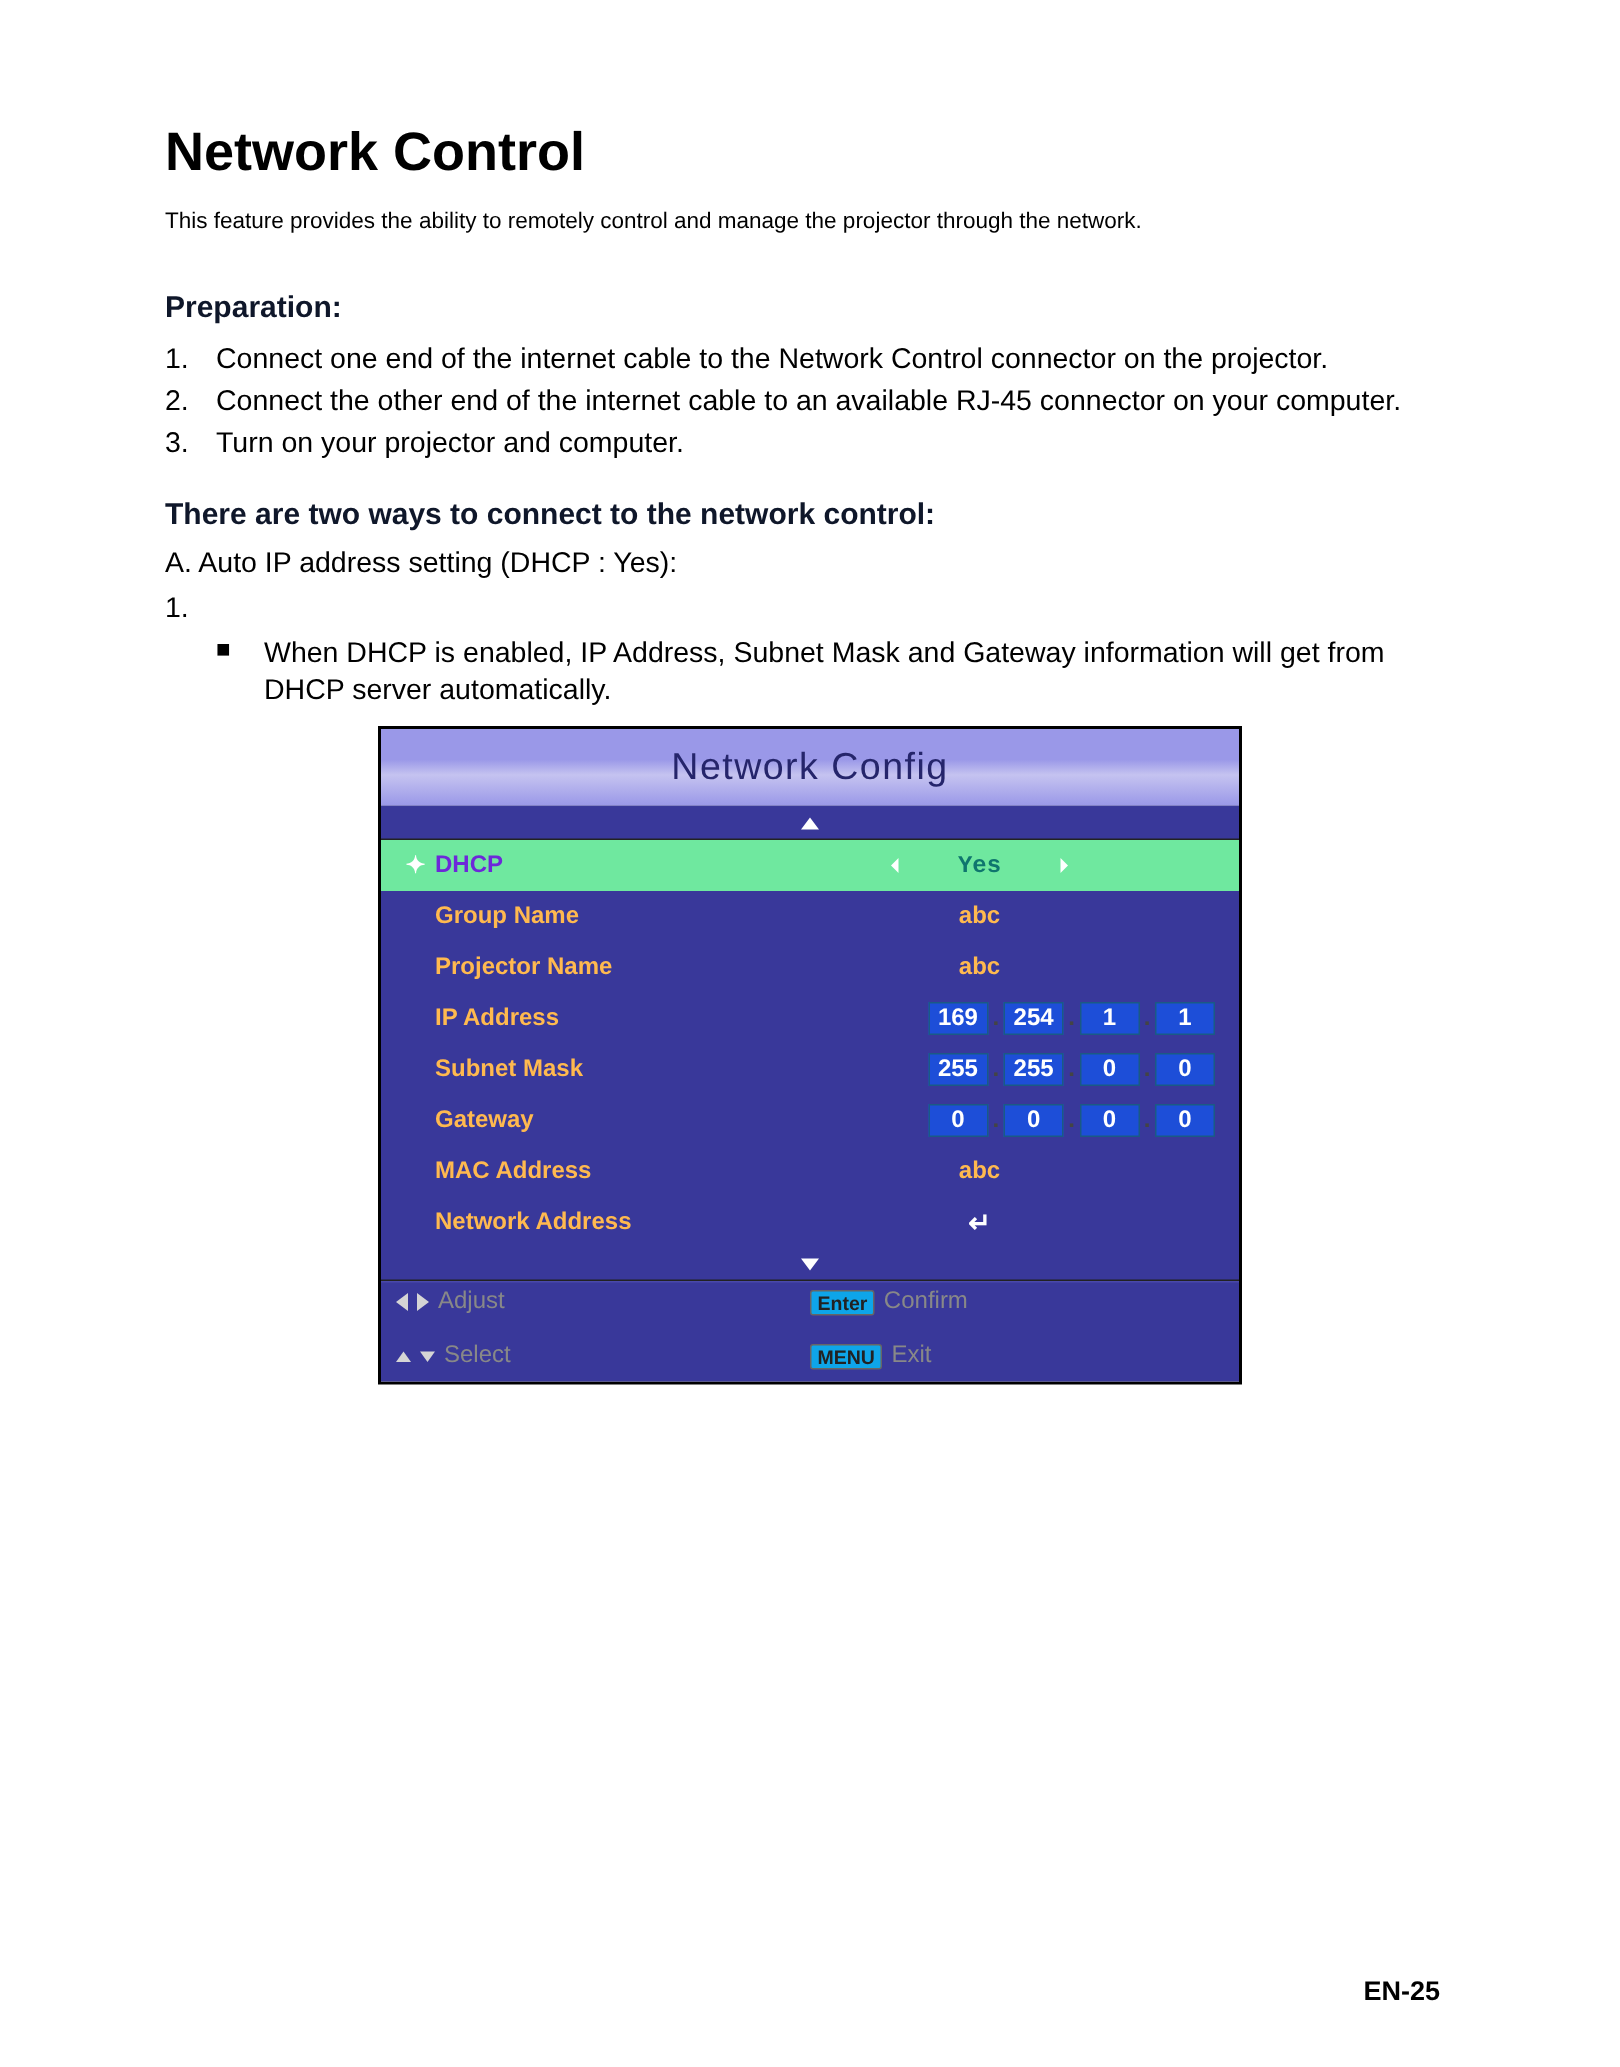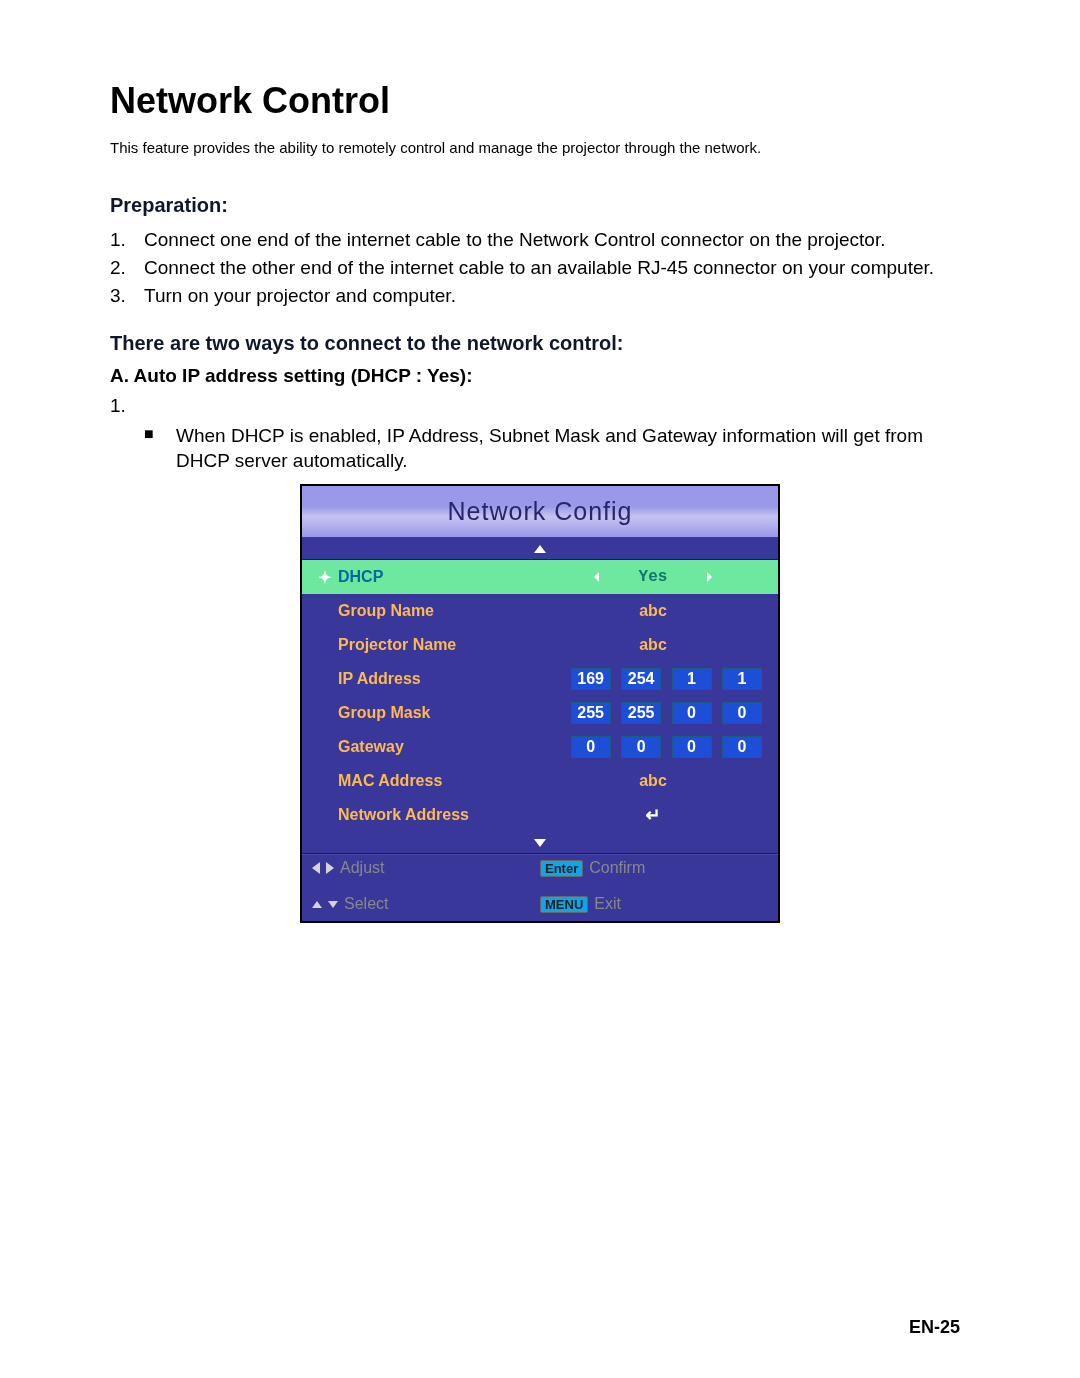--- a/index.html
+++ b/index.html
@@ -40,21 +40,21 @@
       line-height: 1.35;
       margin-bottom: 2px;
       display: flex;
       color: #000;
     }
     .step-num {
       min-width: 34px;
     }
     .sub-heading {
       font-size: 19px;
-      font-weight: bold;
+      font-weight: normal;
       margin-bottom: 6px;
       color: #000;
     }
     .bullet-list {
       list-style: none;
       padding-left: 34px;
     }
     .bullet-item {
       font-size: 19px;
       line-height: 1.35;
@@ -62,21 +62,21 @@
       margin-bottom: 8px;
       color: #000;
     }
     .bullet-square {
       min-width: 32px;
       font-size: 16px;
     }
 
     
     .osd-container {
-      width: 480px;
+      width: 576px;
       margin: 10px auto 0 auto;
       border: 2px solid #000;
     }
     .osd-title-bar {
       background: linear-gradient(to bottom, #9a98e8 0%, #9a98e8 40%, #c5c3f0 60%, #9a98e8 100%);
       height: 52px;
       display: flex;
       align-items: center;
       justify-content: center;
       border-bottom: 1px solid #3a3a9a;
@@ -114,21 +114,21 @@
       width: 26px;
       display: inline-flex;
       align-items: center;
       justify-content: center;
     }
     .osd-label {
       color: #ffb94f;
       flex: 0 0 200px;
     }
     .osd-row.highlighted .osd-label {
-      color: #0369a1;
+      color: #6d28d9;
     }
     .osd-value {
       flex: 1;
       text-align: center;
       color: #ffb94f;
     }
     .osd-dhcp-value {
       flex: 1;
       display: flex;
       align-items: center;
@@ -292,21 +292,21 @@
         <span class="ip-box">254</span>
           <span class="ip-dot">.</span>
         <span class="ip-box">1</span>
           <span class="ip-dot">.</span>
         <span class="ip-box">1</span>
       </span>
     </div>
 
     <div class="osd-row">
       <span class="osd-row-icon"></span>
-      <span class="osd-label">Group Mask</span>
+      <span class="osd-label">Subnet Mask</span>
       <span class="ip-group">
         <span class="ip-box">255</span>
           <span class="ip-dot">.</span>
         <span class="ip-box">255</span>
           <span class="ip-dot">.</span>
         <span class="ip-box">0</span>
           <span class="ip-dot">.</span>
         <span class="ip-box">0</span>
       </span>
     </div>

